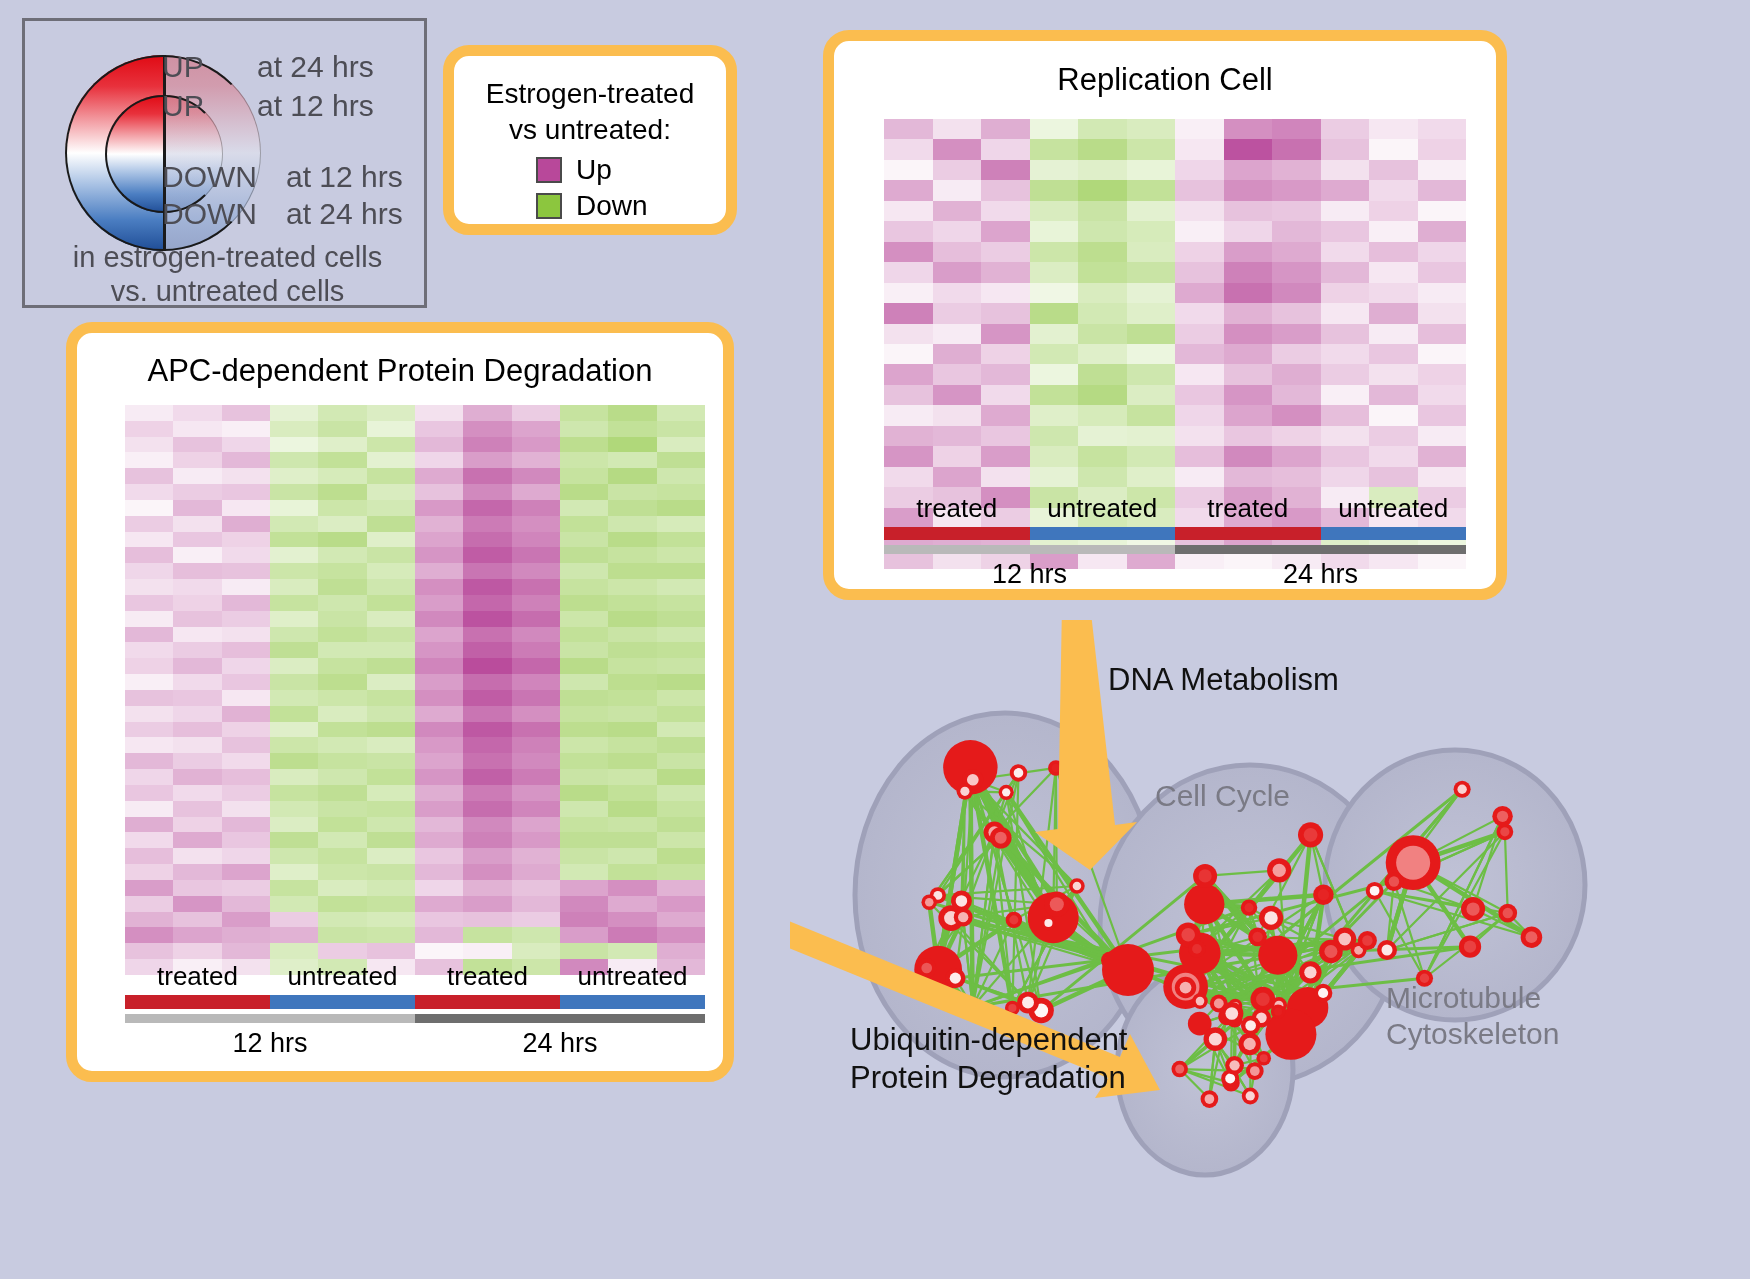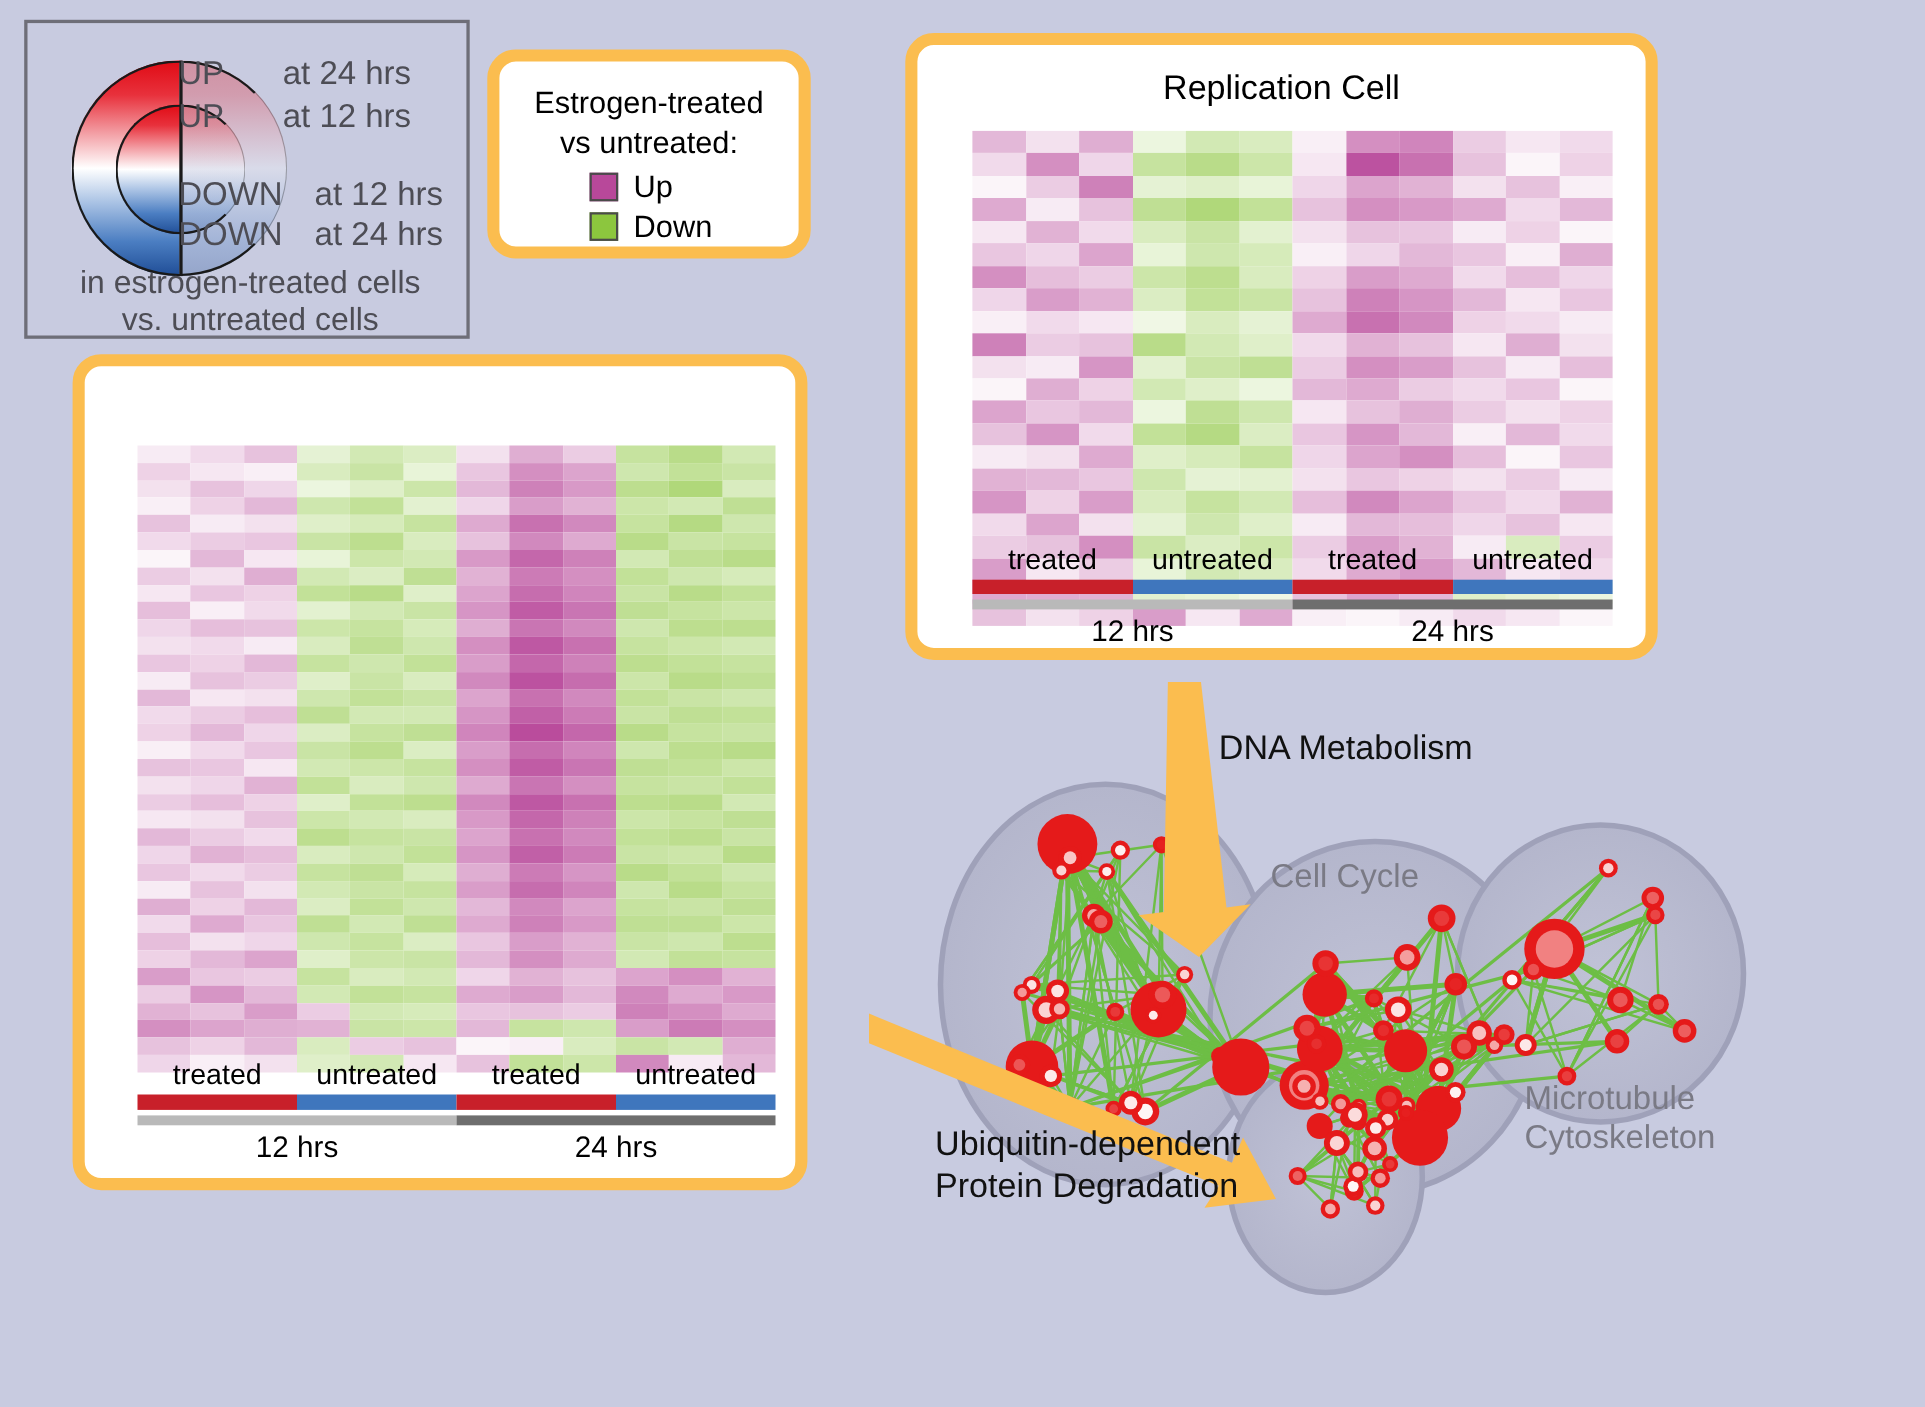--- a/index.html
+++ b/index.html
@@ -412,20 +412,21 @@
         <div style="background: rgb(185, 185, 185);"></div>
         <div style="background: rgb(110, 110, 110);"></div>
       </div>
     <div class="hrlabels" style="left:50px;top:518px;width:582px;">
       <span>12 hrs</span>
       <span>24 hrs</span>
     </div>
   </div>
 
   <div class="card" style="left:66px;top:322px;width:668px;height:760px;">
+    <div class="card-title" style="top:20px;">APC-dependent Protein Degradation</div>
     <div class="hm" id="hm-apc" style="left: 48px; top: 72px; width: 580px; height: 570px; grid-template-columns: repeat(12, 1fr); grid-template-rows: repeat(36, 1fr);">
         <div style="background: rgb(247, 235, 244);"></div>
         <div style="background: rgb(241, 218, 235);"></div>
         <div style="background: rgb(231, 194, 221);"></div>
         <div style="background: rgb(229, 242, 212);"></div>
         <div style="background: rgb(210, 233, 180);"></div>
         <div style="background: rgb(219, 237, 195);"></div>
         <div style="background: rgb(243, 225, 238);"></div>
         <div style="background: rgb(223, 174, 210);"></div>
         <div style="background: rgb(235, 204, 227);"></div>

